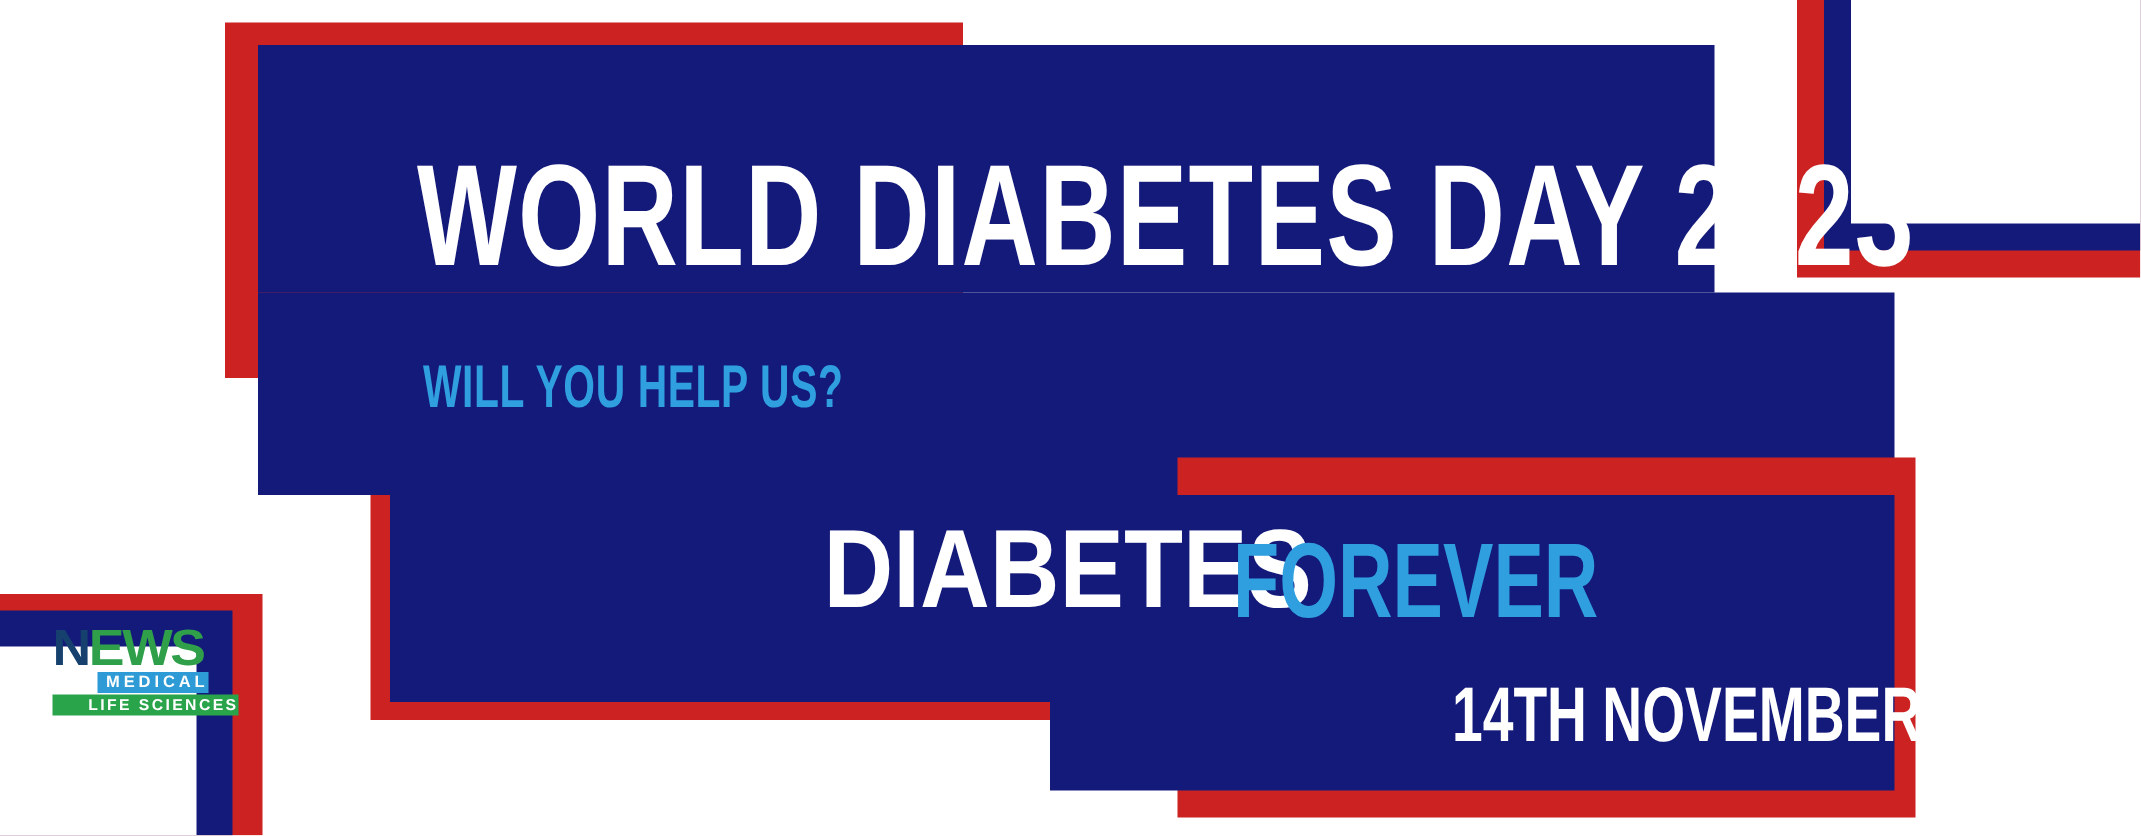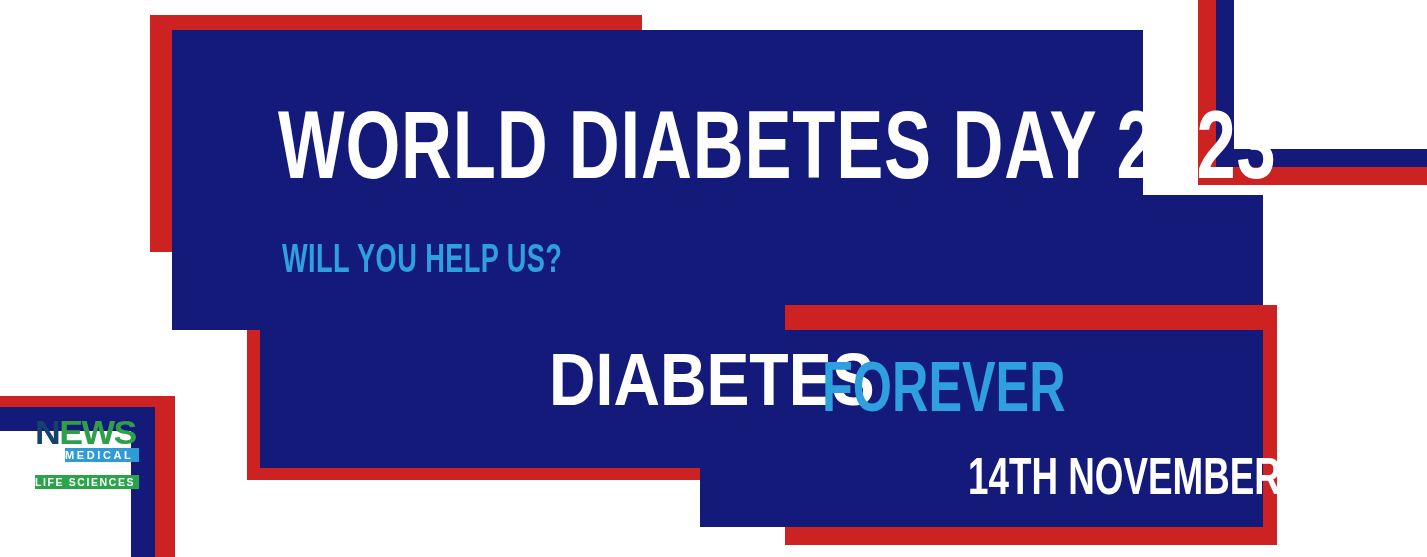--- a/index.html
+++ b/index.html
@@ -138,29 +138,29 @@
     letter-spacing:-1.5px;
     color:#16416e;
     transform:scaleX(1.05);transform-origin:left top;
     white-space:nowrap;
   }
   .nm-news .g{color:#2f9f4a;}
   .nm-medical{
     background:#2e9bd6;color:#ffffff;
     font-family:"Liberation Sans",sans-serif;
     font-weight:700;font-size:11px;line-height:14px;
-    letter-spacing:2.6px;text-align:left;
+    letter-spacing:2.6px;text-align:right;
     width:74px;margin-left:30px;
   }
   .nm-life{
     background:#2aa44a;color:#ffffff;
     font-family:"Liberation Sans",sans-serif;
     font-weight:700;font-size:10.5px;line-height:14px;
-    letter-spacing:1.6px;text-align:left;
-    width:104px;margin-top:13px;
+    letter-spacing:1.6px;text-align:right;
+    width:124px;margin-top:1px;
   }
 </style>
 </head>
 <body>
 
 <div class="banner">
 
   <div class="panel red" style="left:150px;top:15px;width:492px;height:237px;"></div>
 
   <div class="panel navy" style="left:172px;top:30px;width:971px;height:165px;"></div>

